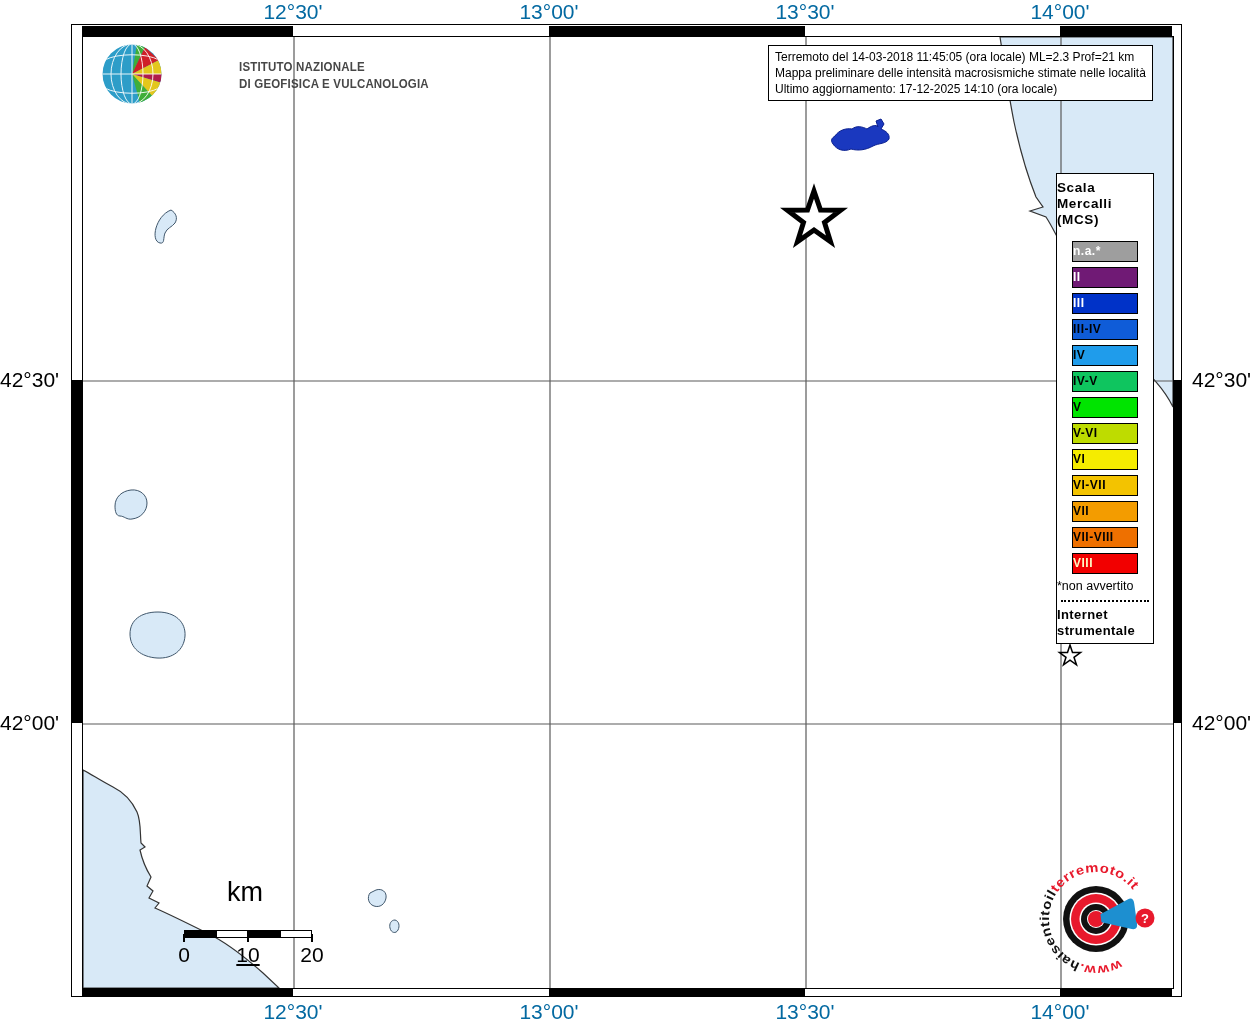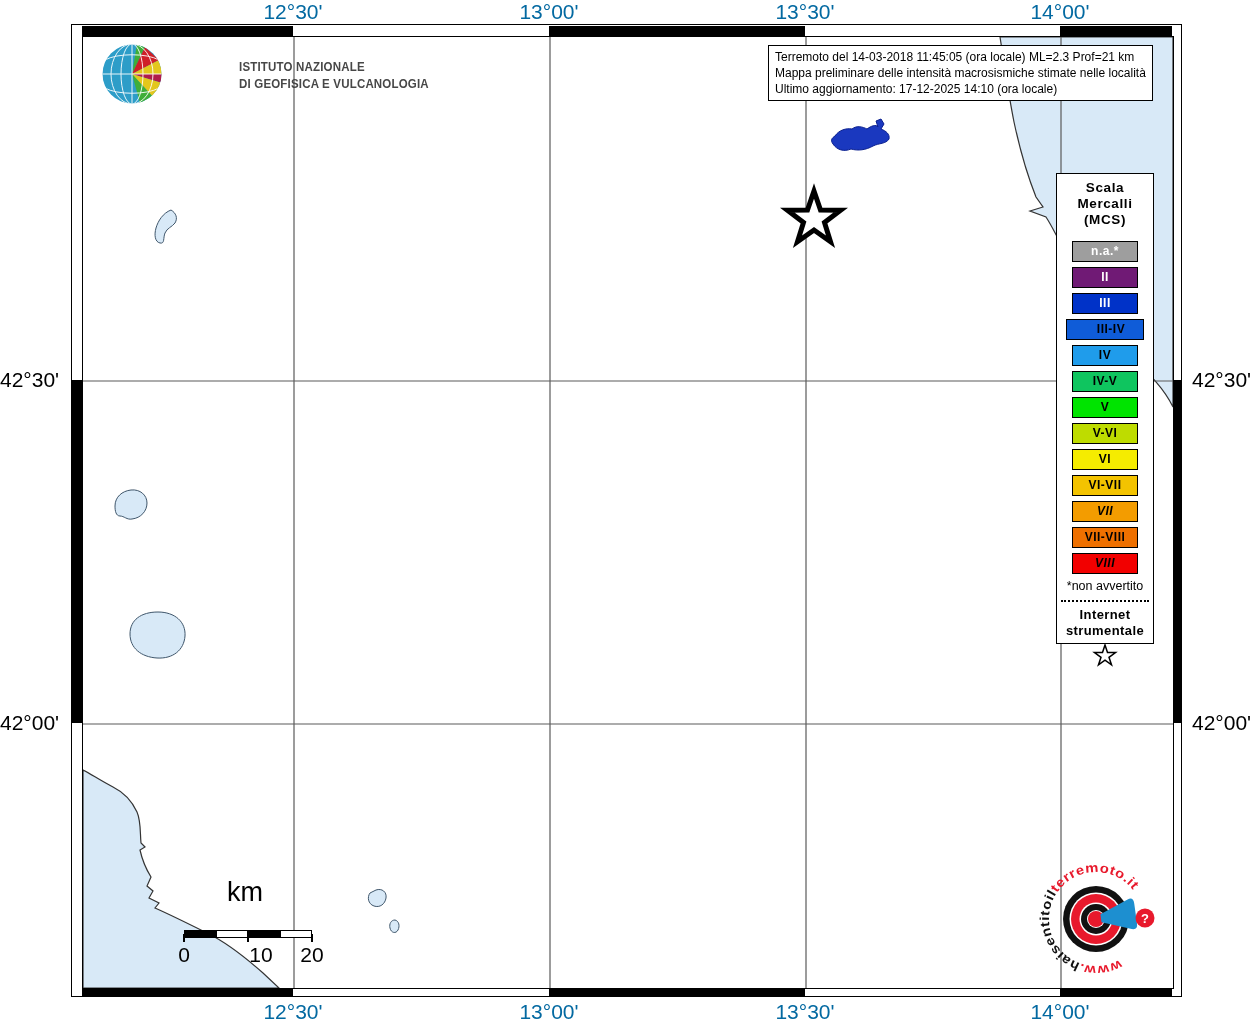--- a/index.html
+++ b/index.html
@@ -21,21 +21,21 @@
     position:absolute;left:685px;top:8px;background:#fff;border:1px solid #000;
     padding:3px 6px;font-size:12px;line-height:16px;white-space:nowrap;z-index:30;
   }
   
   .ingv{position:absolute;left:18px;top:6px;width:330px;height:64px;z-index:20;}
   .ingv-text{position:absolute;left:138px;top:16px;font-size:12.5px;font-weight:bold;color:#474747;
     letter-spacing:0.2px;line-height:17px;transform:scaleX(0.92);transform-origin:left top;white-space:nowrap;}
   
   .legend{
     position:absolute;left:973px;top:136px;width:98px;height:471px;background:#fff;border:1px solid #000;
-    box-sizing:border-box;z-index:40;text-align:center;
+    box-sizing:border-box;z-index:40;
   }
   .legend-title{font-size:13.5px;font-weight:bold;line-height:16px;margin-top:6px;white-space:pre-line;letter-spacing:0.6px;}
   .swatch-list{margin-top:13px;}
   .swatch{width:64px;height:19px;line-height:19px;margin:0 auto 5px auto;border:1px solid #000;
     box-sizing:content-box;font-size:12px;font-weight:bold;letter-spacing:0.5px;}
   .legend-foot{font-size:12.5px;margin-top:3px;}
   .legend-sep{border-top:2px dotted #000;width:92%;margin:7px auto 5px auto;height:0;}
   .legend-epi{font-size:13px;font-weight:bold;line-height:16px;white-space:pre-line;letter-spacing:0.4px;}
   .legend-star{margin-top:4px;}
   
@@ -152,30 +152,30 @@
   </div>
 
   <div class="legend">
     <div class="legend-title">Scala
 Mercalli
 (MCS)</div>
     <div class="swatch-list">
       <div class="swatch" style="background-color: rgb(158, 158, 158); color: rgb(255, 255, 255);">n.a.*</div>
       <div class="swatch" style="background-color: #701a75; color: rgb(255, 255, 255);">II</div>
       <div class="swatch" style="background-color: rgb(0, 50, 200); color: rgb(255, 255, 255);">III</div>
-      <div class="swatch" style="background-color: rgb(15, 92, 216); color: rgb(0, 0, 0); padding-left: 12px;">III-IV</div>
+      <div class="swatch" style="background-color: rgb(15, 92, 216); color: rgb(0, 0, 0);">III-IV</div>
       <div class="swatch" style="background-color: rgb(31, 156, 235); color: rgb(0, 0, 0);">IV</div>
       <div class="swatch" style="background-color: rgb(15, 197, 95); color: rgb(0, 0, 0);">IV-V</div>
       <div class="swatch" style="background-color: rgb(0, 228, 0); color: rgb(0, 0, 0);">V</div>
       <div class="swatch" style="background-color: rgb(190, 220, 0); color: rgb(0, 0, 0);">V-VI</div>
       <div class="swatch" style="background-color: rgb(245, 236, 0); color: rgb(0, 0, 0);">VI</div>
       <div class="swatch" style="background-color: rgb(243, 195, 0); color: rgb(0, 0, 0);">VI-VII</div>
-      <div class="swatch" style="background-color: rgb(243, 156, 0); color: rgb(0, 0, 0); font-style: italic;">VII</div>
+      <div class="swatch" style="background-color: rgb(243, 156, 0); color: rgb(0, 0, 0);">VII</div>
       <div class="swatch" style="background-color: rgb(238, 112, 0); color: rgb(0, 0, 0);">VII-VIII</div>
-      <div class="swatch" style="background-color: rgb(242, 0, 0); color: #000000; font-style: italic;">VIII</div>
+      <div class="swatch" style="background-color: rgb(242, 0, 0); color: #fef9c3;">VIII</div>
     </div>
     <div class="legend-foot">*non avvertito</div>
     <div class="legend-sep"></div>
     <div class="legend-epi">Internet
 strumentale</div>
     <div class="legend-star">
       <svg width="26" height="25" viewBox="0 0 26 25">
         <path d="M13,2 L15.5,9.6 L23.5,9.6 L17,14.3 L19.5,21.9 L13,17.2 L6.5,21.9 L9,14.3 L2.5,9.6 L10.5,9.6 Z" fill="#ffffff" stroke="#000000" stroke-width="1.5"></path>
       </svg>
     </div>
@@ -184,21 +184,21 @@
   <div class="scalebar">
     <div class="sb-unit" style="left:117px;top:840px;">km</div>
     <div class="sb-seg" style="left:101px;top:893px;width:32px;background:#000;"></div>
     <div class="sb-seg" style="left:133px;top:893px;width:32px;background:#fff;"></div>
     <div class="sb-seg" style="left:165px;top:893px;width:32px;background:#000;"></div>
     <div class="sb-seg" style="left:197px;top:893px;width:32px;background:#fff;"></div>
     <div class="sb-tick" style="left:100px;top:897px;"></div>
     <div class="sb-tick" style="left:164px;top:897px;"></div>
     <div class="sb-tick" style="left:228px;top:897px;"></div>
     <div class="sb-num" style="left:79px;top:906px;">0</div>
-    <div class="sb-num" style="left:156px;top:906px;">10</div>
+    <div class="sb-num" style="left:143px;top:906px;text-decoration:underline;">10</div>
     <div class="sb-num" style="left:207px;top:906px;">20</div>
   </div>
 
   <div class="watermark">
     <svg width="140" height="140" viewBox="-70 -70 140 140">
       <defs>
         <path id="wmc" d="M23.5,40.7 A47,47 0 1 1 40.7,-23.5" fill="none"></path>
       </defs>
       <circle cx="0" cy="0" r="33" fill="#111111"></circle>
       <circle cx="0" cy="0" r="26.5" fill="#ffffff"></circle>

